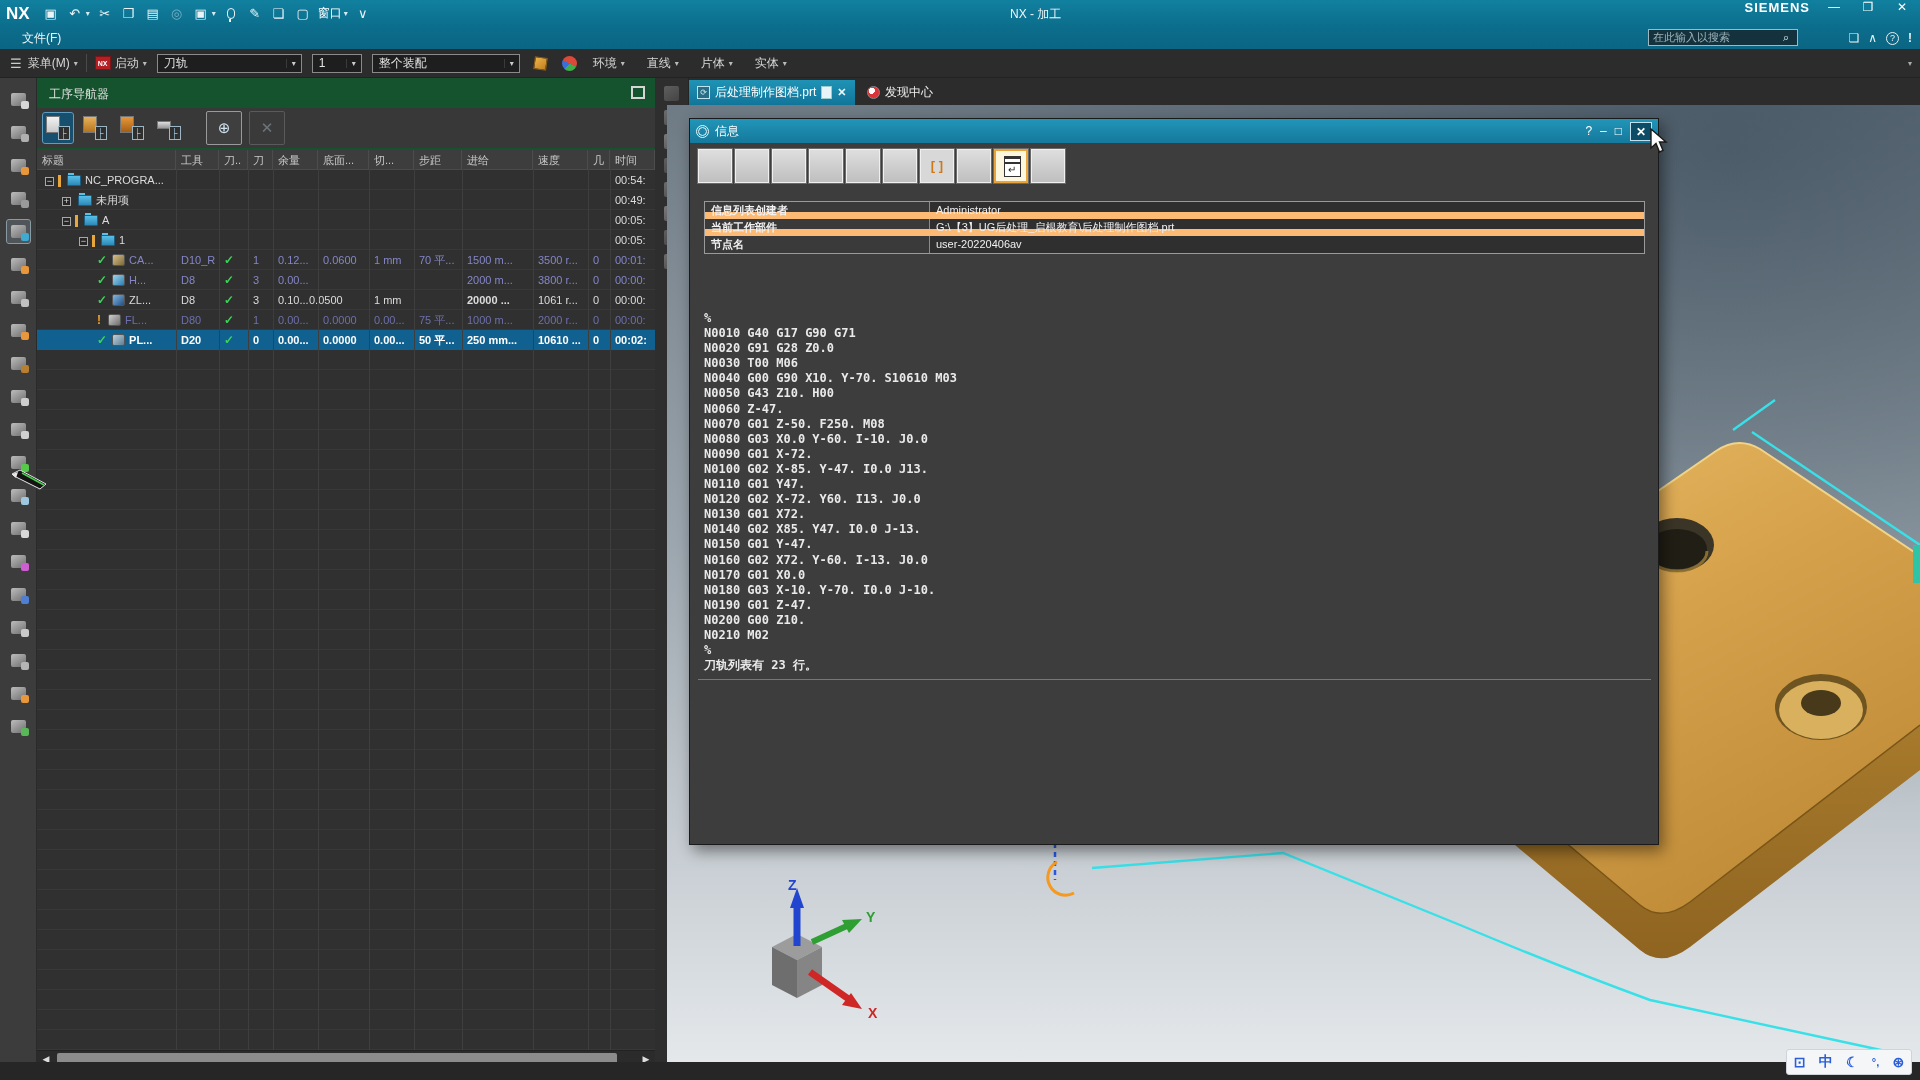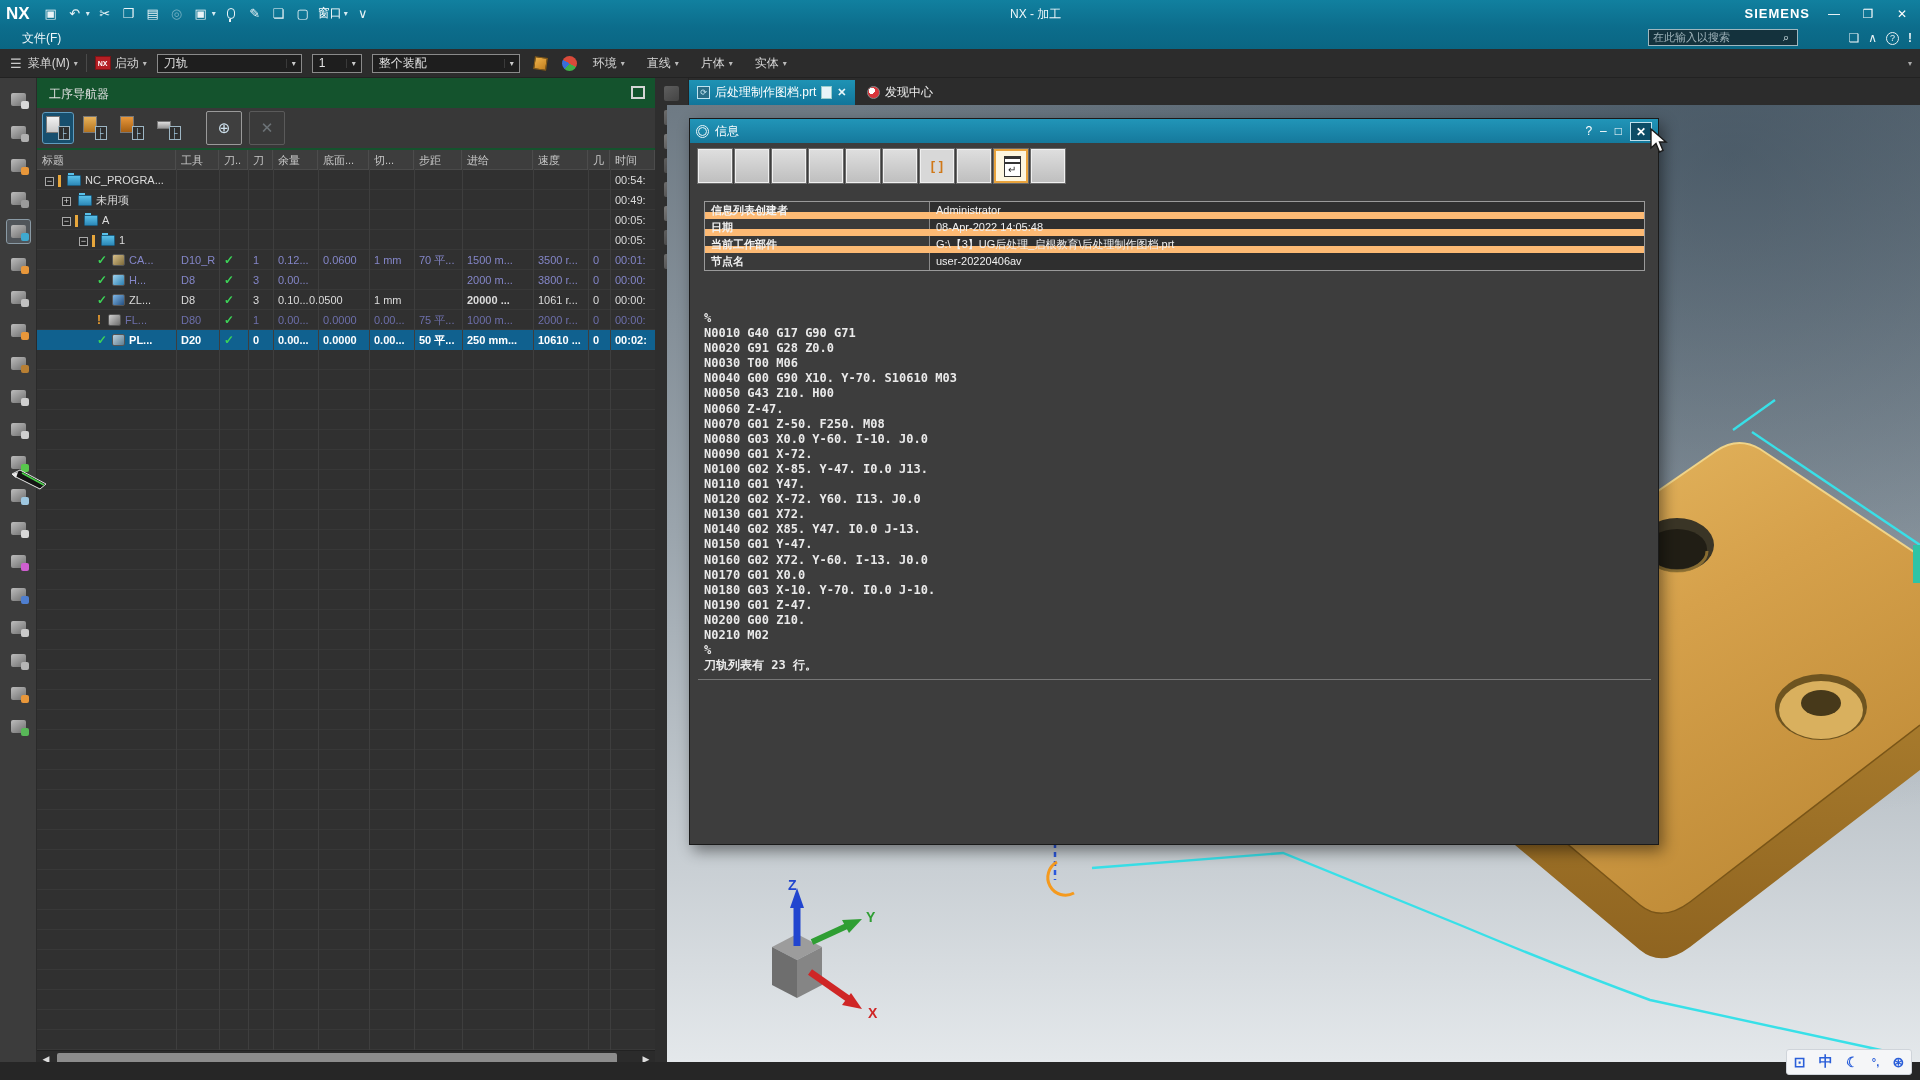--- a/index.html
+++ b/index.html
@@ -10,21 +10,21 @@
   
   .titlebar { position:absolute; left:0; top:0; width:1920px; height:27px; background:linear-gradient(#11809f,#0c6d8c); color:#fff; }
   .tb-left { position:absolute; left:6px; top:0; height:27px; display:flex; align-items:center; gap:6px; }
   .nx-logo { font-weight:bold; font-size:17px; letter-spacing:0; margin-right:6px; }
   .qicon { width:18px; height:18px; display:flex; align-items:center; justify-content:center; font-size:13px; color:#eaf4f7; cursor:default; }
   .qicon.dim { opacity:.45; }
   .qcaret { font-size:8px; color:#d7ecf2; margin-left:-4px; }
   .q-mic { width:8px; height:11px; border:1.5px solid #eaf4f7; border-radius:4px; position:relative; }
   .q-mic::after { content:""; position:absolute; left:1px; bottom:-4px; width:2px; height:3px; background:#eaf4f7; }
   .tb-title { position:absolute; left:1010px; top:6px; font-size:12px; color:#eef7fa; }
-  .tb-right { position:absolute; right:8px; top:0; height:27px; display:flex; align-items:center; gap:14px; }
+  .tb-right { position:absolute; right:8px; top:0; height:27px; display:flex; gap:14px; }
   .brand { font-weight:bold; letter-spacing:1px; font-size:13px; }
   .winbtn { width:20px; text-align:center; font-size:12px; color:#fff; }
 
   
   .menurow { position:absolute; left:0; top:27px; width:1920px; height:22px; background:linear-gradient(#0c6d8c,#0a6683); color:#eef6f9; }
   .filemenu { position:absolute; left:22px; top:3px; font-size:12px; }
   .searchbox { position:absolute; right:122px; top:2px; width:150px; height:17px; background:#14323d; border:1px solid #9fb7bf; display:flex; align-items:center; }
   .searchbox .ph { flex:1; color:#9fb3ba; font-size:11px; padding-left:4px; }
   .searchbox .mag { width:14px; color:#dfeef2; font-size:11px; }
   .mr-icons { position:absolute; right:8px; top:2px; display:flex; gap:9px; align-items:center; height:18px; color:#e8f2f5; font-size:12px; }
@@ -591,24 +591,20 @@
         <div class="iw-btn"></div>
         <div class="iw-btn active"></div>
         <div class="iw-btn"></div>
       </div>
     <div class="iw-fields" id="iwfields">
         <div class="iw-frow">
           <div class="iw-fl">信息列表创建者</div>
           <div class="iw-fv">Administrator</div>
         </div>
         <div class="iw-frow">
-          <div class="iw-fl">日期</div>
-          <div class="iw-fv">08-Apr-2022 14:05:48</div>
-        </div>
-        <div class="iw-frow">
           <div class="iw-fl">当前工作部件</div>
           <div class="iw-fv">G:\【3】UG后处理_启根教育\后处理制作图档.prt</div>
         </div>
         <div class="iw-frow">
           <div class="iw-fl">节点名</div>
           <div class="iw-fv">user-20220406av</div>
         </div>
       </div>
     <div class="iw-code" id="iwcode">%
 N0010 G40 G17 G90 G71

